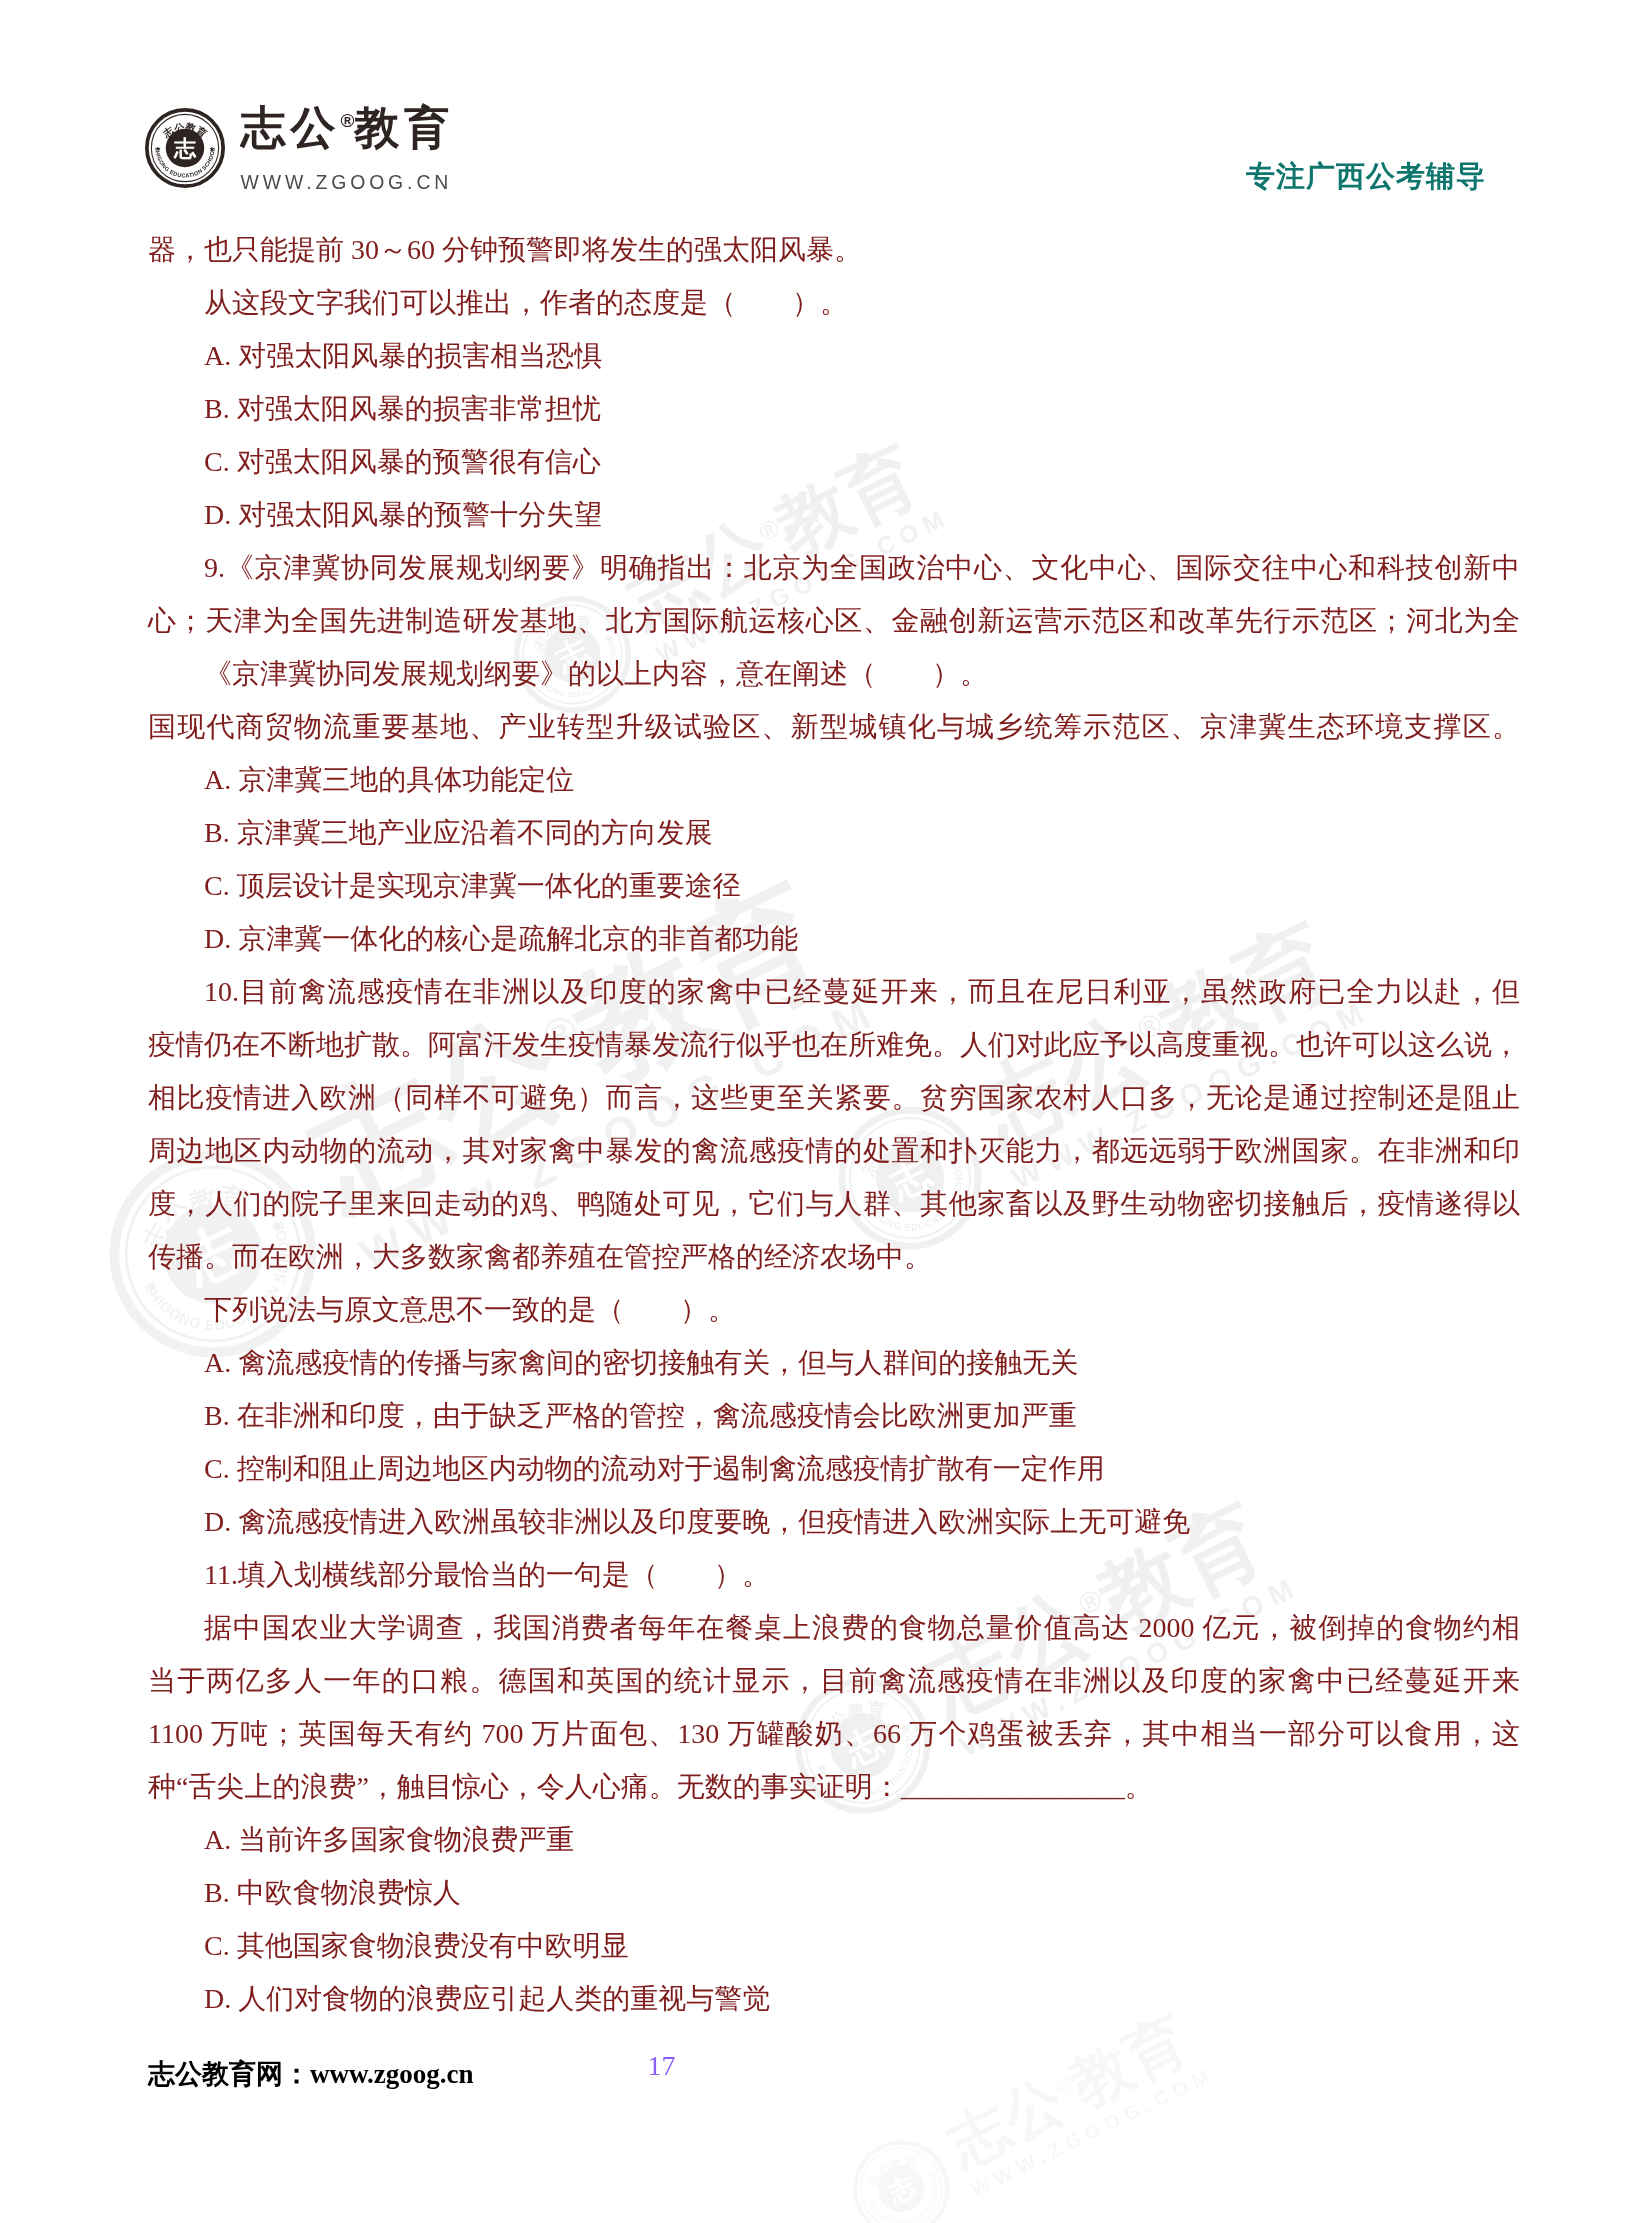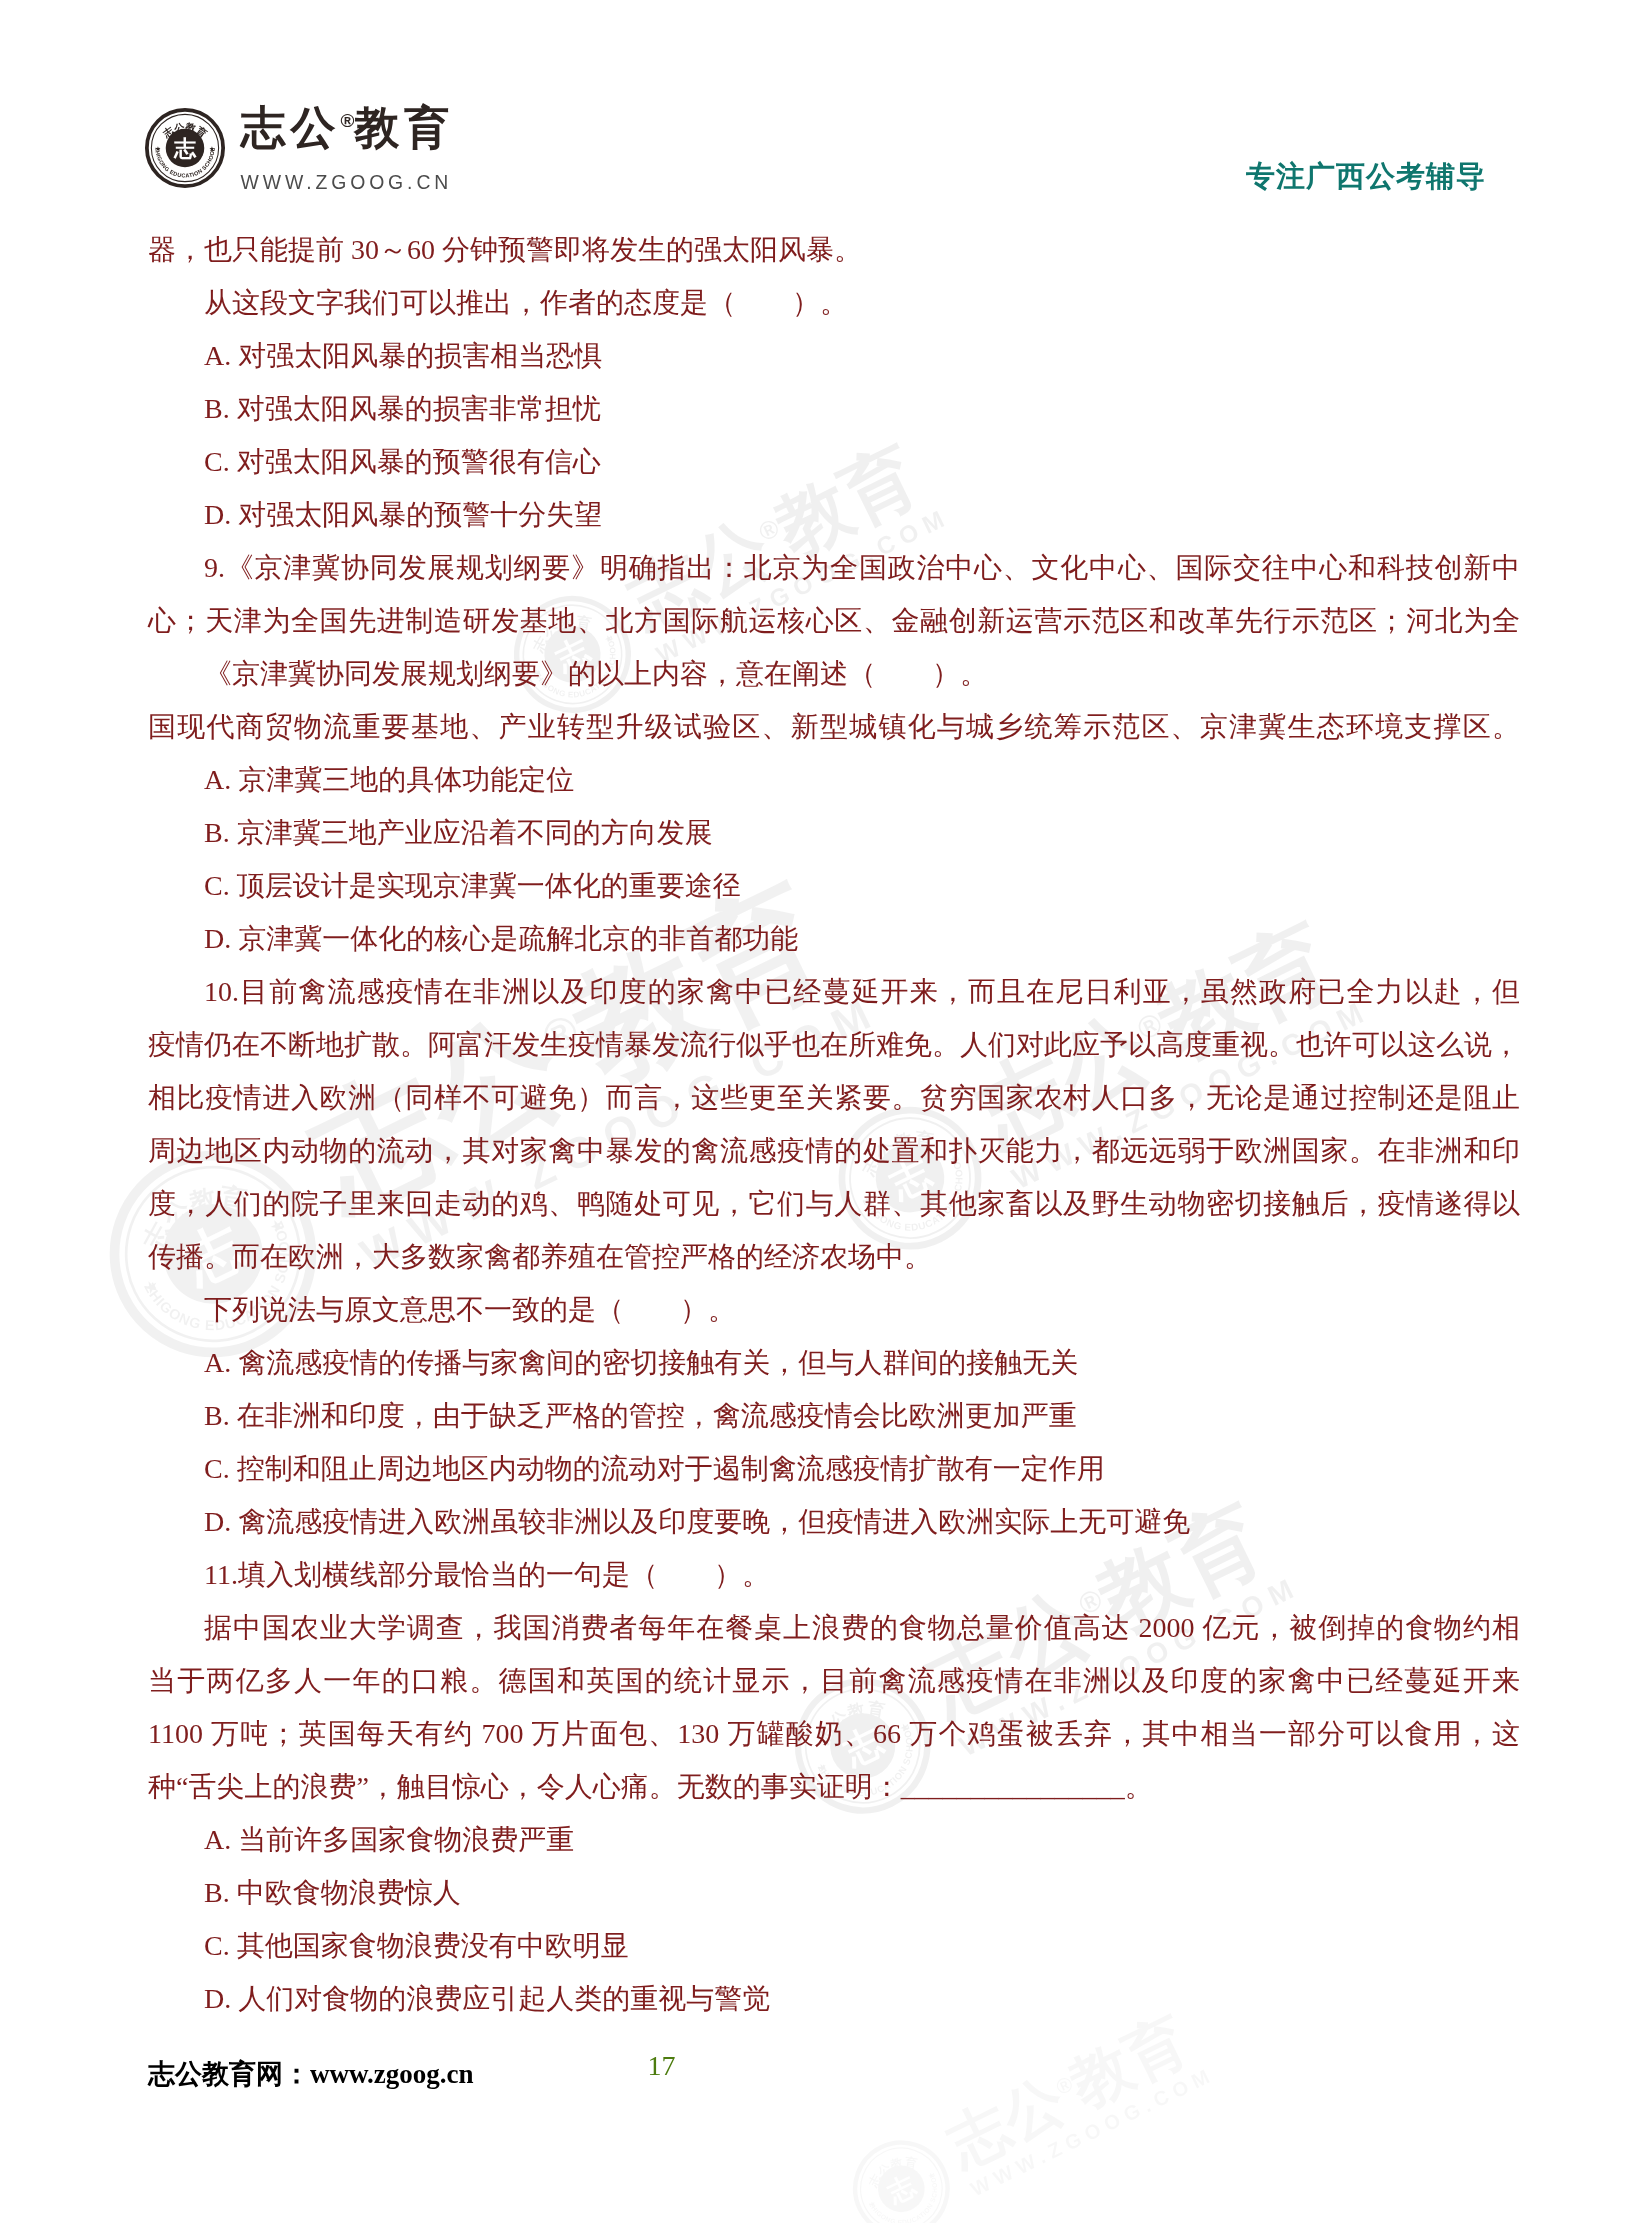--- a/index.html
+++ b/index.html
@@ -37,21 +37,21 @@
   .textblock { position:absolute; left:148px; top:223px; width:1372px;
     font-size:28px; line-height:53px; color:#7f1d1d; }
   .line { height:53px; white-space:nowrap; overflow:visible; }
   .line.indent { padding-left:56px; }
   .line.fill { white-space:normal; text-align:justify; text-align-last:justify; }
 
   
   .footer-left { position:absolute; left:148px; top:2056px; font-size:27px; font-weight:bold;
     color:#000; white-space:nowrap; }
   .page-num { position:absolute; left:0; top:2050px; width:1323px; text-align:center;
-    font-size:28px; color:#4d7c0f; }
+    font-size:28px; color:#8b5cf6; }
 </style>
 </head>
 <body>
 
 <div class="page">
 
   <svg width="0" height="0" style="position:absolute" aria-hidden="true">
     <symbol id="seal-sym" viewBox="0 0 100 100">
       <circle cx="50" cy="50" r="46.5" fill="none" stroke="currentColor" stroke-width="4.6"></circle>
       <circle cx="50" cy="50" r="41" fill="none" stroke="currentColor" stroke-width="1.3"></circle>

